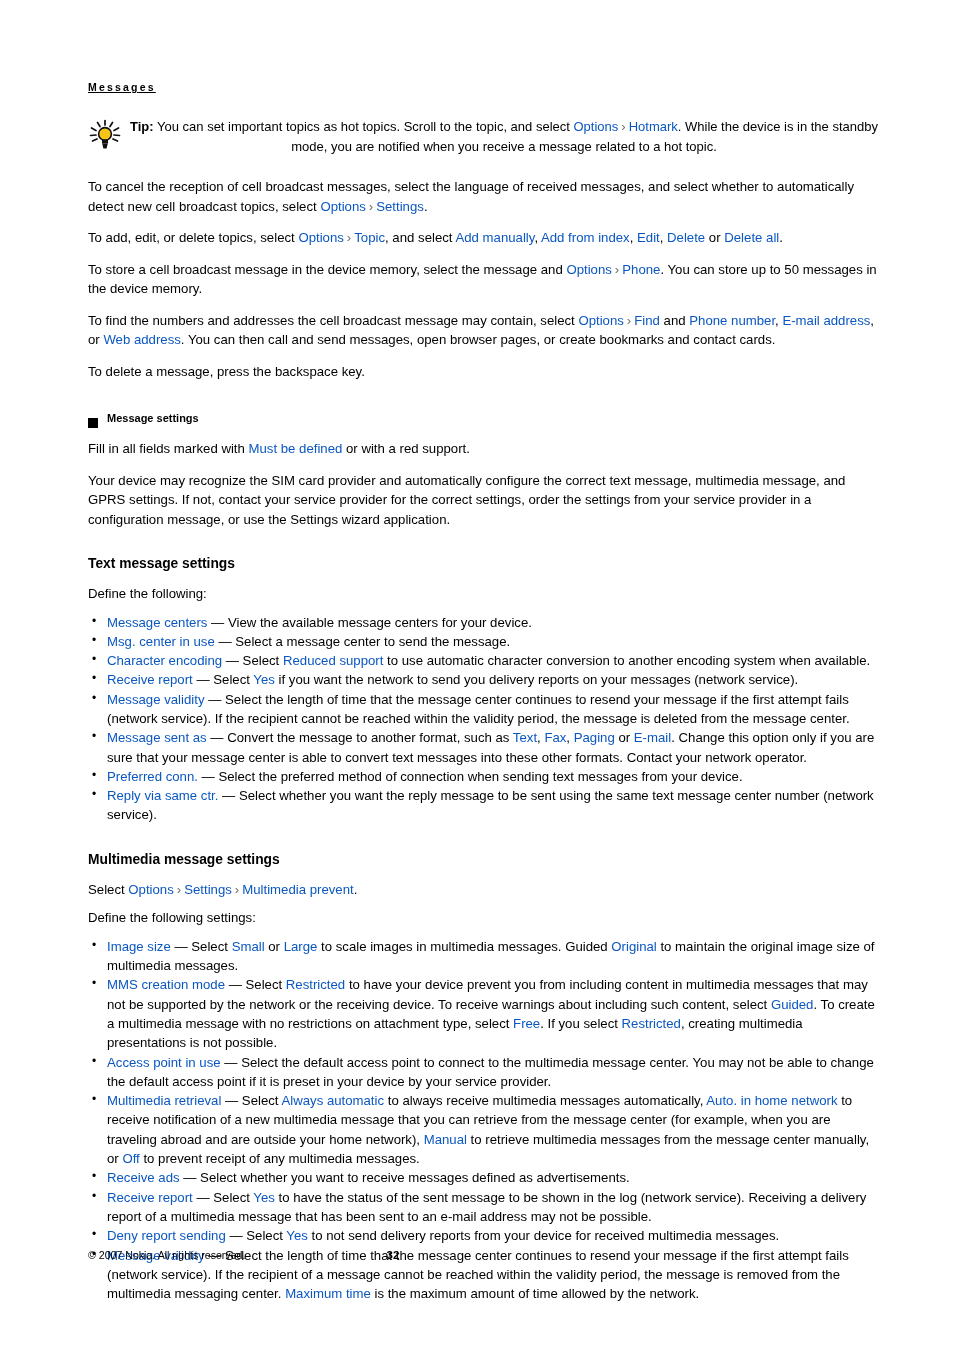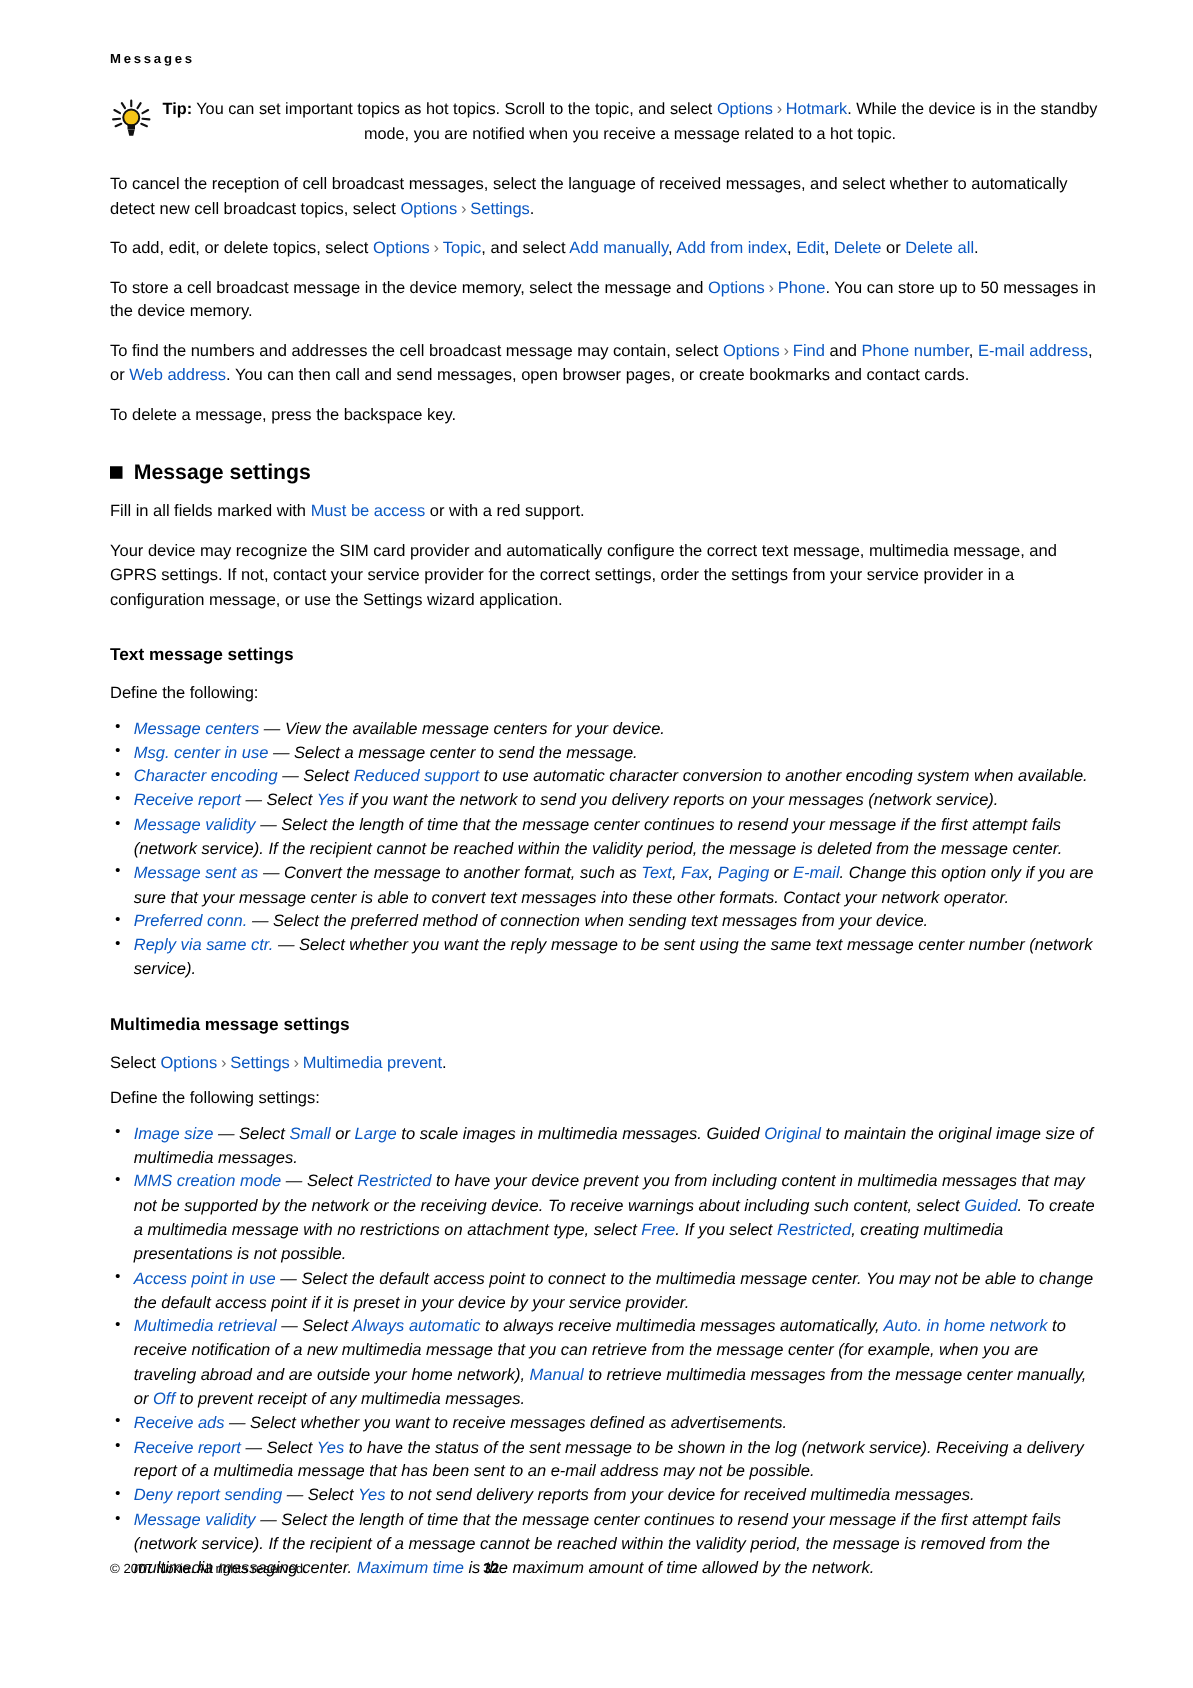--- a/index.html
+++ b/index.html
@@ -20,23 +20,24 @@
     left: 88px;
     top: 0;
     width: 790px;
     height: 1350px;
   }
   .running-head {
     font-size: 10.5px;
     font-weight: bold;
     letter-spacing: 2.2px;
     color: #000;
-    margin-top: 40px;
+    margin-top: 80px;
     margin-bottom: 0;
     line-height: 14px;
+    text-decoration: underline;
   }
 
   
   .tip-block {
     display: flex;
     align-items: flex-start;
     margin-top: 23px;
   }
   .tip-icon {
     width: 42px;
@@ -69,26 +70,26 @@
     font-weight: normal;
   }
   .sep {
     color: #6d6d6d;
     padding: 0 3px;
     font-weight: normal;
   }
 
   
   h2.h-major {
-    font-size: 17px;
+    font-size: 11px;
     font-weight: bold;
     margin: 27px 0 11px 0;
     line-height: 20px;
     display: flex;
-    align-items: center;
+    align-items: flex-end;
   }
   .sq-bullet {
     display: inline-block;
     width: 10px;
     height: 10px;
     background: #000;
     margin-right: 9px;
     flex: 0 0 10px;
   }
   h3.h-sub {
@@ -96,21 +97,20 @@
     font-weight: bold;
     margin: 26px 0 11px 0;
     line-height: 18px;
   }
 
   
   ul.blist {
     list-style: none;
     margin: 0;
     padding: 0;
-    font-style: italic;
   }
   ul.blist li {
     position: relative;
     padding-left: 19px;
     font-size: 13.2px;
     line-height: 19.3px;
     margin-bottom: 0px;
   }
   ul.blist li::before {
     content: "\2022";
@@ -190,21 +190,21 @@
     <p class="para"><span>To find the numbers and addresses the cell broadcast message may contain, select </span><span class="lnk">Options</span><span class="sep">›</span><span class="lnk">Find</span><span> and </span><span class="lnk">Phone number</span>, <span class="lnk">E-mail address</span><span>, or </span><span class="lnk">Web address</span><span>. You can then call and send messages, open browser pages, or create bookmarks and contact cards.</span></p>
 
     <p class="para">To delete a message, press the backspace key.</p>
   </div>
 
   <h2 class="h-major">
     <span class="sq-bullet"></span>
     <span>Message settings</span>
   </h2>
 
-  <p class="para"><span>Fill in all fields marked with </span><span class="lnk">Must be access</span><span> or with a red support.</span></p>
+  <p class="para"><span>Fill in all fields marked with </span><span class="lnk">Must be defined</span><span> or with a red support.</span></p>
 
   <p class="para">Your device may recognize the SIM card provider and automatically configure the correct text message, multimedia message, and GPRS settings. If not, contact your service provider for the correct settings, order the settings from your service provider in a configuration message, or use the Settings wizard application.</p>
 
   <h3 class="h-sub">Text message settings</h3>
 
 
   <p class="para tight">Define the following:</p>
 
   <ul class="blist list-top">
     <li><span class="lnk">Message centers</span><span> — View the available message centers for your device.</span></li>

